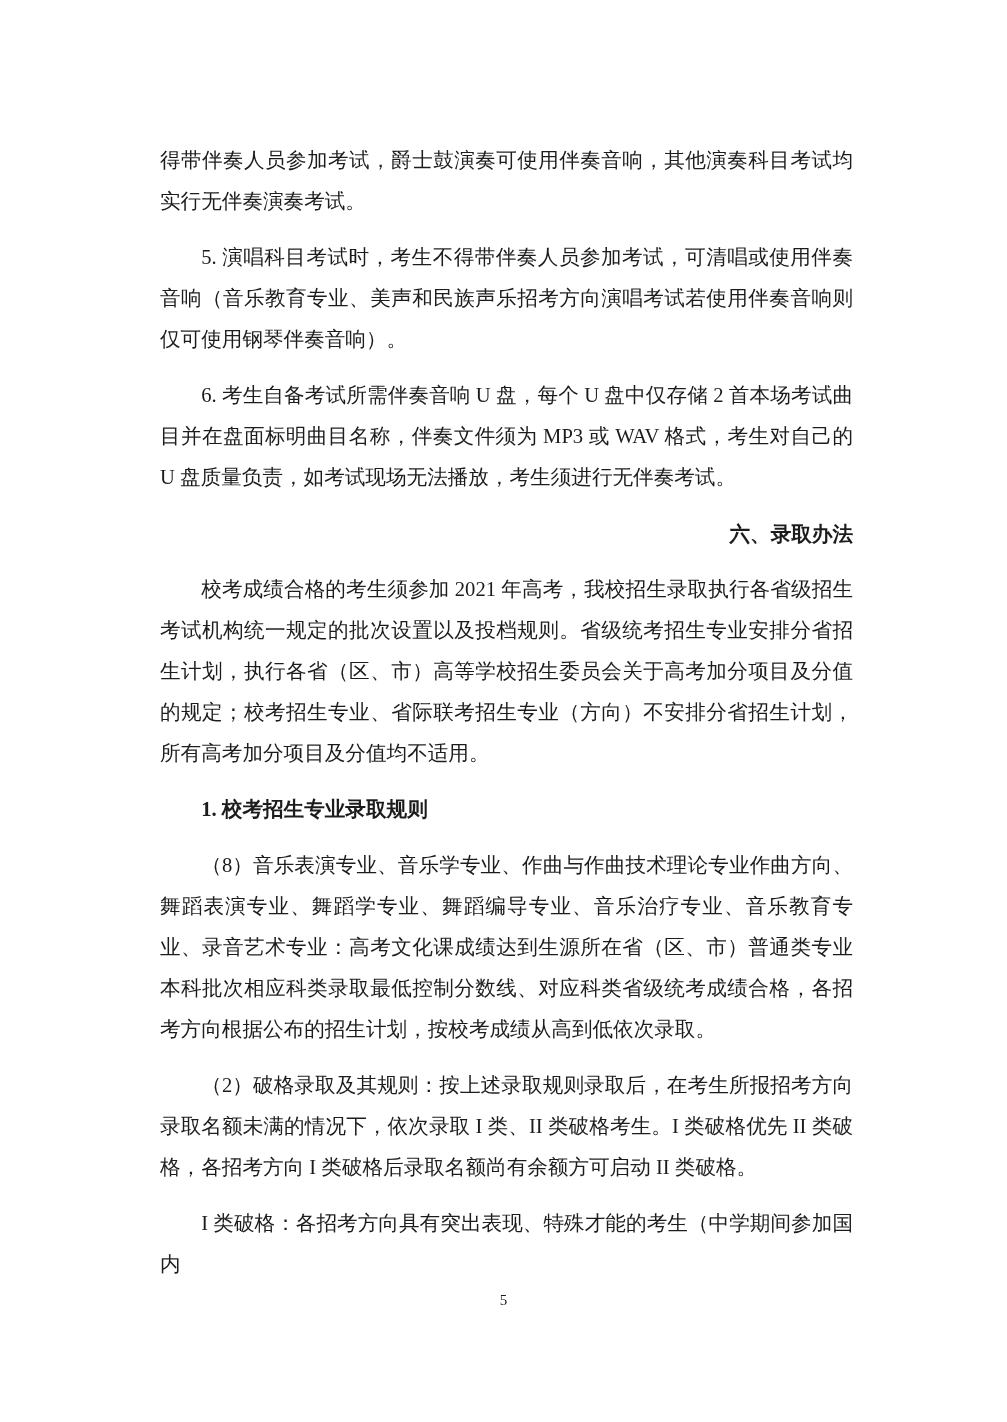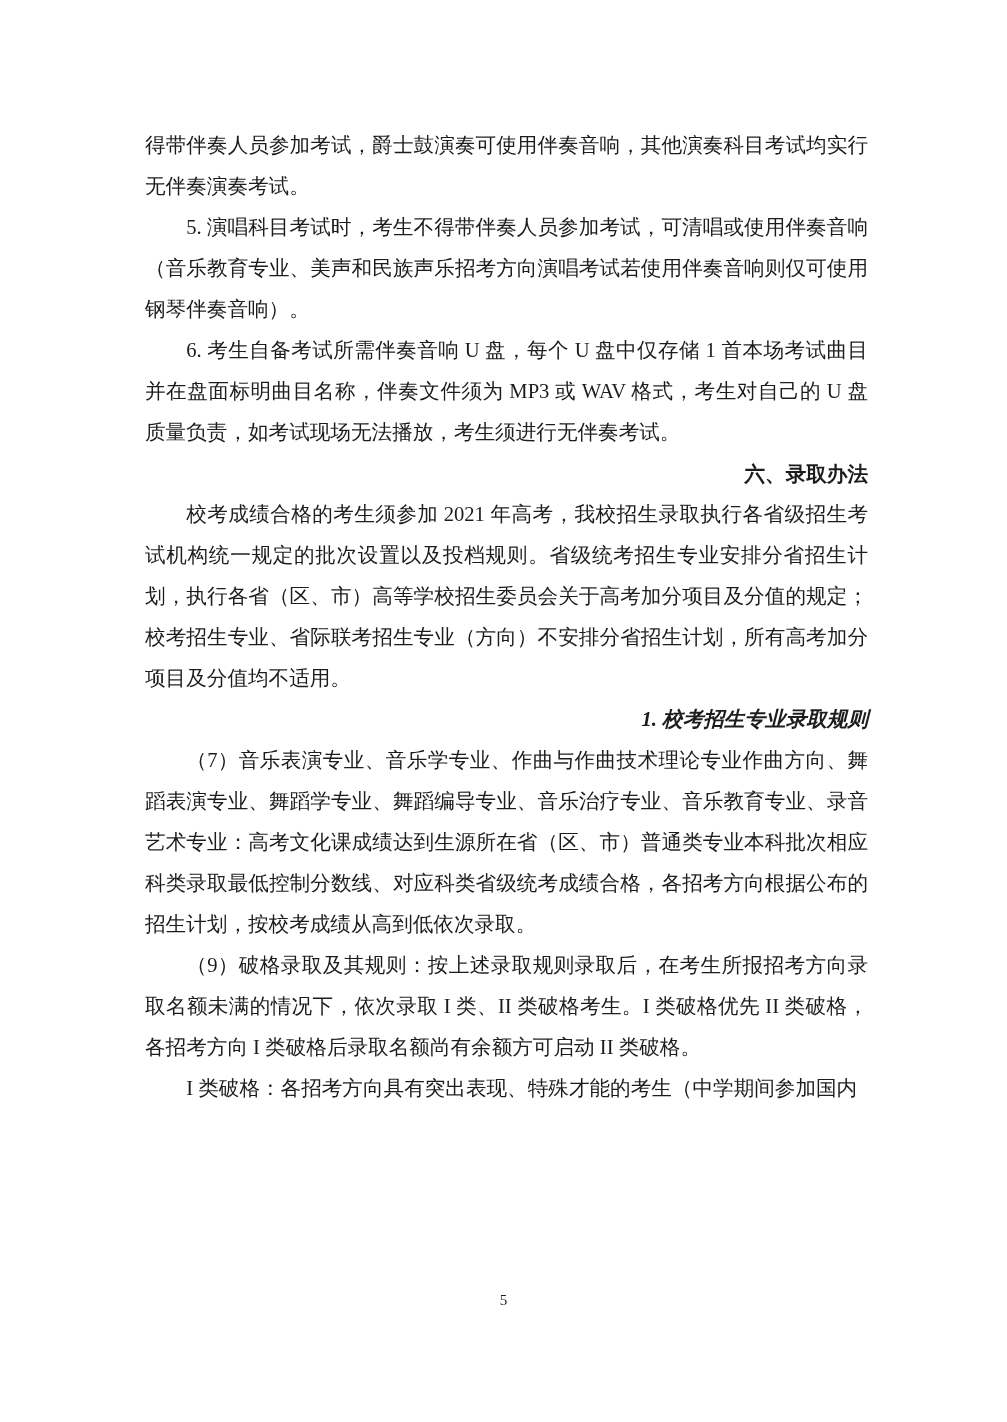--- a/index.html
+++ b/index.html
@@ -20,40 +20,39 @@
     position: absolute;
     left: 145px;
     top: 125px;
     width: 723px;
     font-size: 20.6px;
     line-height: 41px;
     text-align: justify;
     text-justify: inter-character;
   }
   .text-block p, .text-block h2, .text-block h3 {
-    margin: 0;
+    margin: 15px;
     padding: 0;
     font-size: 20.6px;
     line-height: 41px;
     text-indent: 2em;
     font-weight: normal;
   }
   .text-block p.first {
     text-indent: 0;
   }
   .heading-sans {
     font-family: "Liberation Sans", "DejaVu Sans", sans-serif;
     font-weight: bold !important;
     text-align: right;
   }
   .heading-serif {
     font-family: "Liberation Serif", "DejaVu Serif", serif;
     font-weight: bold !important;
-    text-align: right;
-    font-style: italic;
+    text-align: left;
   }
   .page-footer {
     position: absolute;
     left: 0;
     top: 1290px;
     width: 100%;
     text-align: center;
     font-size: 15px;
     line-height: 20px;
     color: #1c1c1c;
@@ -63,32 +62,32 @@
 <body>
 
 <div class="page">
 
   <main class="text-block">
 
     <p class="first">得带伴奏人员参加考试，爵士鼓演奏可使用伴奏音响，其他演奏科目考试均实行无伴奏演奏考试。</p>
 
     <p>5. 演唱科目考试时，考生不得带伴奏人员参加考试，可清唱或使用伴奏音响（音乐教育专业、美声和民族声乐招考方向演唱考试若使用伴奏音响则仅可使用钢琴伴奏音响）。</p>
 
-    <p>6. 考生自备考试所需伴奏音响 U 盘，每个 U 盘中仅存储 1 首本场考试曲目并在盘面标明曲目名称，伴奏文件须为 MP3 或 WAV 格式，考生对自己的 U 盘质量负责，如考试现场无法播放，考生须进行无伴奏考试。</p>
+    <p>6. 考生自备考试所需伴奏音响 U 盘，每个 U 盘中仅存储 2 首本场考试曲目并在盘面标明曲目名称，伴奏文件须为 MP3 或 WAV 格式，考生对自己的 U 盘质量负责，如考试现场无法播放，考生须进行无伴奏考试。</p>
 
 
     <h2 class="heading-sans">六、录取办法</h2>
 
     <p>校考成绩合格的考生须参加 2021 年高考，我校招生录取执行各省级招生考试机构统一规定的批次设置以及投档规则。省级统考招生专业安排分省招生计划，执行各省（区、市）高等学校招生委员会关于高考加分项目及分值的规定；校考招生专业、省际联考招生专业（方向）不安排分省招生计划，所有高考加分项目及分值均不适用。</p>
 
     <h3 class="heading-serif">1. 校考招生专业录取规则</h3>
 
-    <p>（7）音乐表演专业、音乐学专业、作曲与作曲技术理论专业作曲方向、舞蹈表演专业、舞蹈学专业、舞蹈编导专业、音乐治疗专业、音乐教育专业、录音艺术专业：高考文化课成绩达到生源所在省（区、市）普通类专业本科批次相应科类录取最低控制分数线、对应科类省级统考成绩合格，各招考方向根据公布的招生计划，按校考成绩从高到低依次录取。</p>
+    <p>（8）音乐表演专业、音乐学专业、作曲与作曲技术理论专业作曲方向、舞蹈表演专业、舞蹈学专业、舞蹈编导专业、音乐治疗专业、音乐教育专业、录音艺术专业：高考文化课成绩达到生源所在省（区、市）普通类专业本科批次相应科类录取最低控制分数线、对应科类省级统考成绩合格，各招考方向根据公布的招生计划，按校考成绩从高到低依次录取。</p>
 
-    <p>（9）破格录取及其规则：按上述录取规则录取后，在考生所报招考方向录取名额未满的情况下，依次录取 I 类、II 类破格考生。I 类破格优先 II 类破格，各招考方向 I 类破格后录取名额尚有余额方可启动 II 类破格。</p>
+    <p>（2）破格录取及其规则：按上述录取规则录取后，在考生所报招考方向录取名额未满的情况下，依次录取 I 类、II 类破格考生。I 类破格优先 II 类破格，各招考方向 I 类破格后录取名额尚有余额方可启动 II 类破格。</p>
 
     <p>I 类破格：各招考方向具有突出表现、特殊才能的考生（中学期间参加国内</p>
 
   </main>
 
   <footer class="page-footer">
     <span>5</span>
   </footer>
 
 </div>

